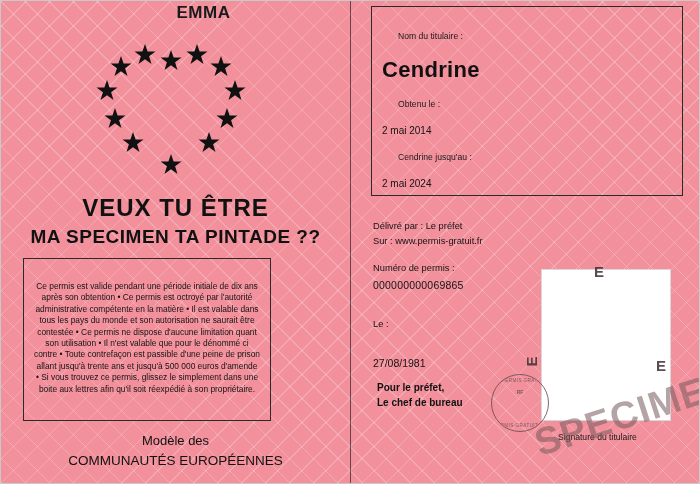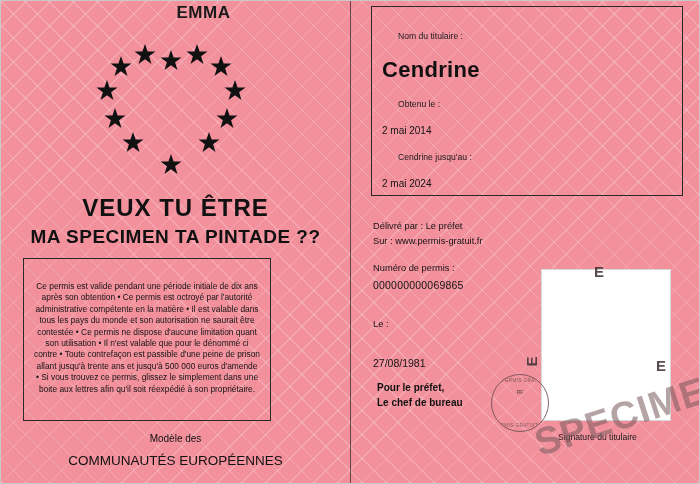--- a/index.html
+++ b/index.html
@@ -96,21 +96,21 @@
     line-height: 11.4px;
     text-align: center;
     color: #141414;
   }
   .model-line1 {
     position: absolute;
     top: 432px;
     left: 0;
     width: 349px;
     text-align: center;
-    font-size: 10px;
+    font-size: 13px;
     color: #111111;
   }
   .model-line2 {
     position: absolute;
     top: 452px;
     left: 0;
     width: 349px;
     text-align: center;
     font-size: 13.5px;
     color: #111111;

